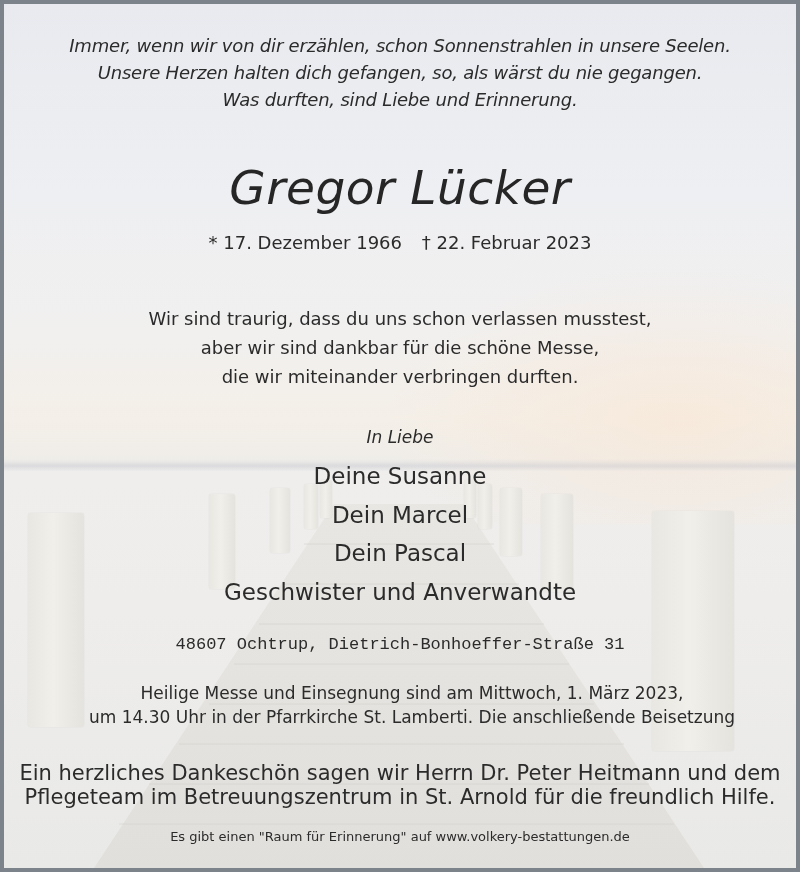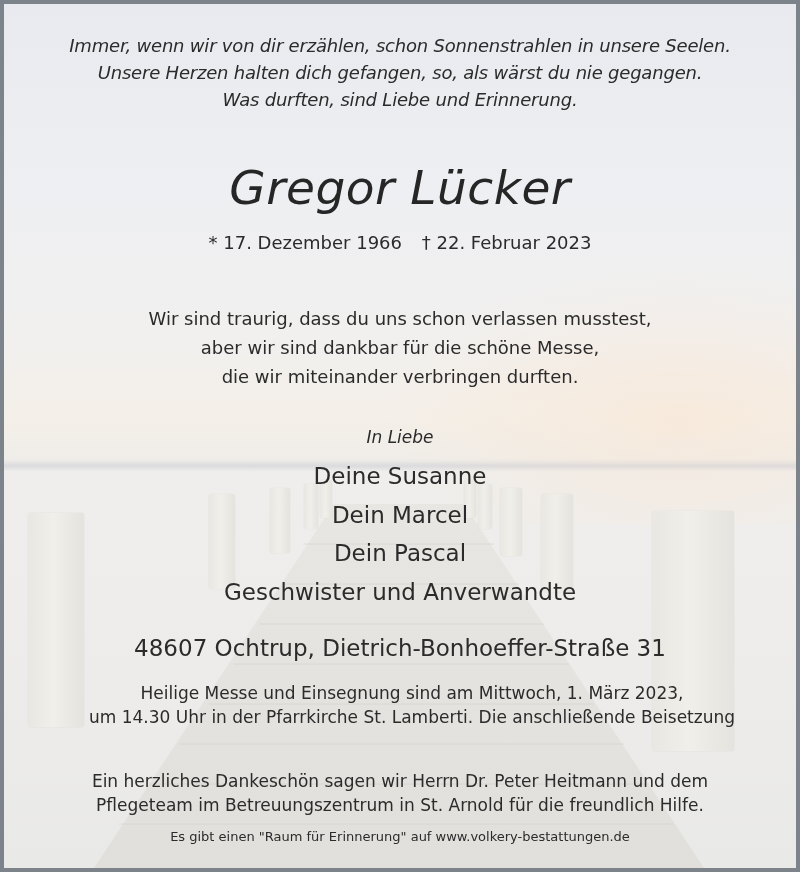--- a/index.html
+++ b/index.html
@@ -37,23 +37,23 @@
       box-shadow: 0 0 1px rgba(160,160,160,0.35);
     }
     .text { position: absolute; left: 0; width: 792px; text-align: center; color: #2b2b2b; }
     .poem { font-style: italic; font-size: 18px; line-height: 27px; top: 28px; letter-spacing: -0.2px; }
     .name { font-style: italic; font-size: 47px; top: 156px; letter-spacing: 0.5px; color: #262626; }
     .dates { font-size: 18px; top: 228px; }
     .dates span { margin: 0 7px; }
     .verse { font-size: 18px; line-height: 29px; top: 300px; }
     .inliebe { font-size: 17px; top: 423px; font-style: italic; }
     .mourner { font-size: 23px; }
-    .address { font-size: 23px; top: 631px; }
+    .address { font-size: 17px; top: 631px; font-family: Liberation Mono, monospace; }
     .service { font-size: 17px; line-height: 24px; top: 677px; margin-left: 12px; }
-    .thanks { font-size: 17px; line-height: 24px; top: 757px; margin-top: 8px; }
+    .thanks { font-size: 21px; line-height: 24px; top: 757px; }
     .footer { font-size: 13px; top: 825px; }
   </style>
 </head>
 <body>
 
 <div class="card">
   <div class="warm-glow"></div>
   <div class="horizon"></div>
 
   <div class="pier">

